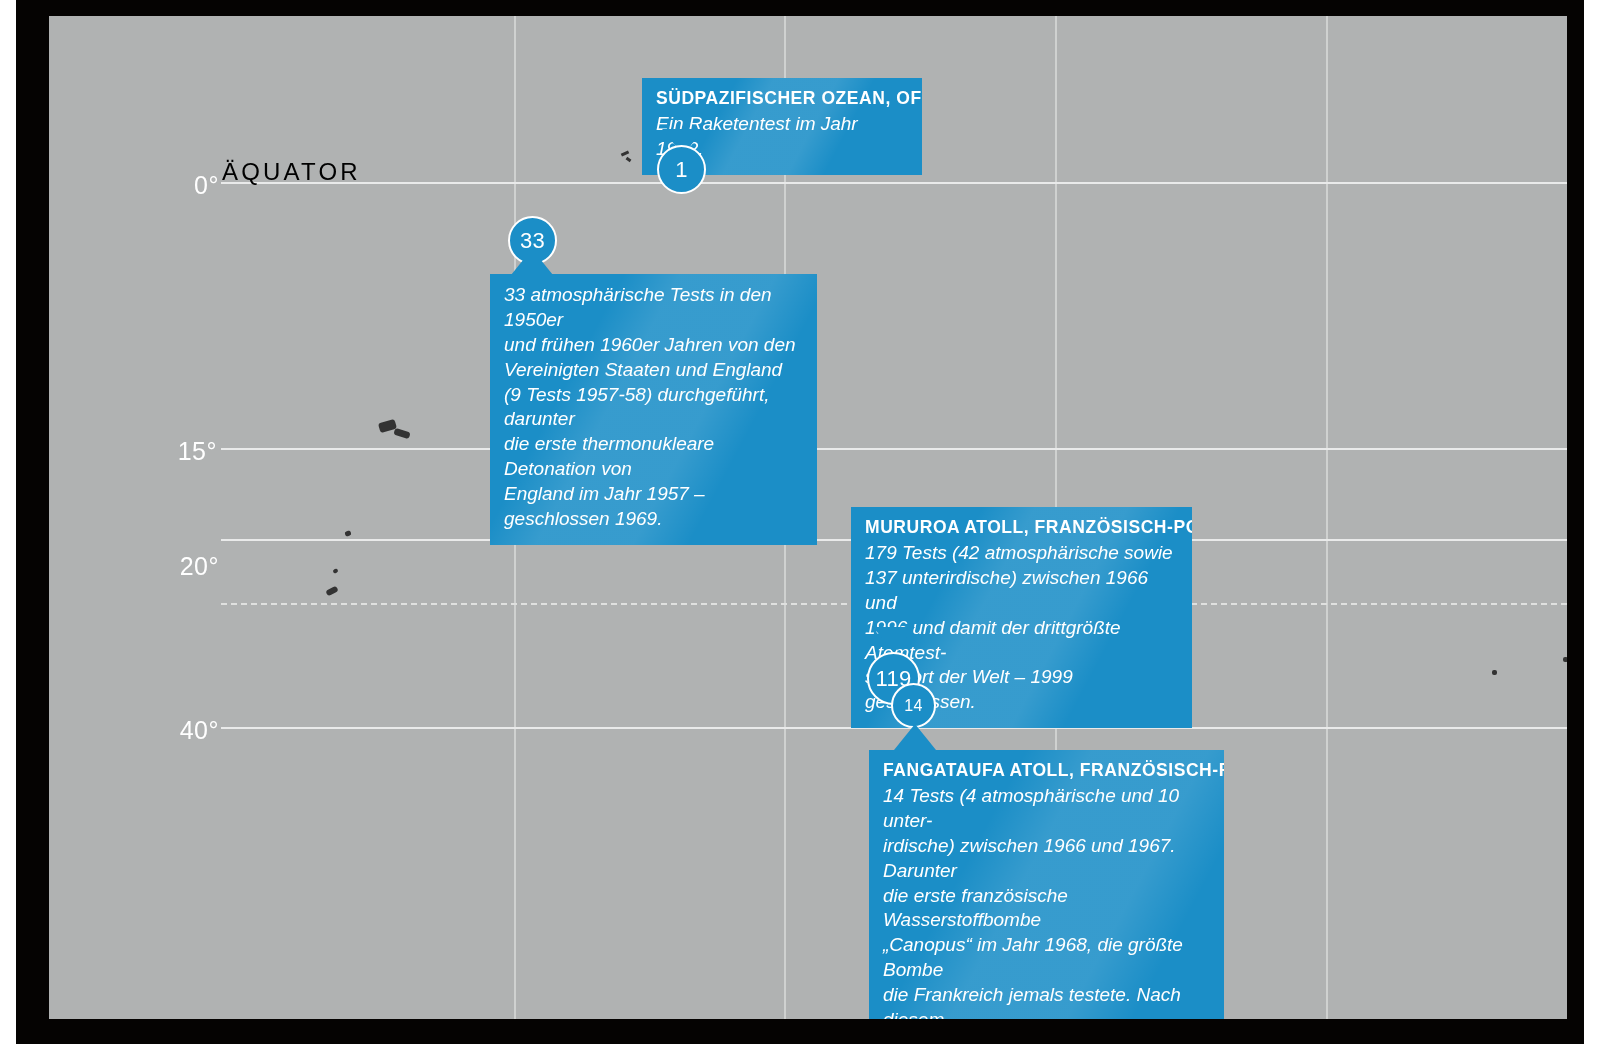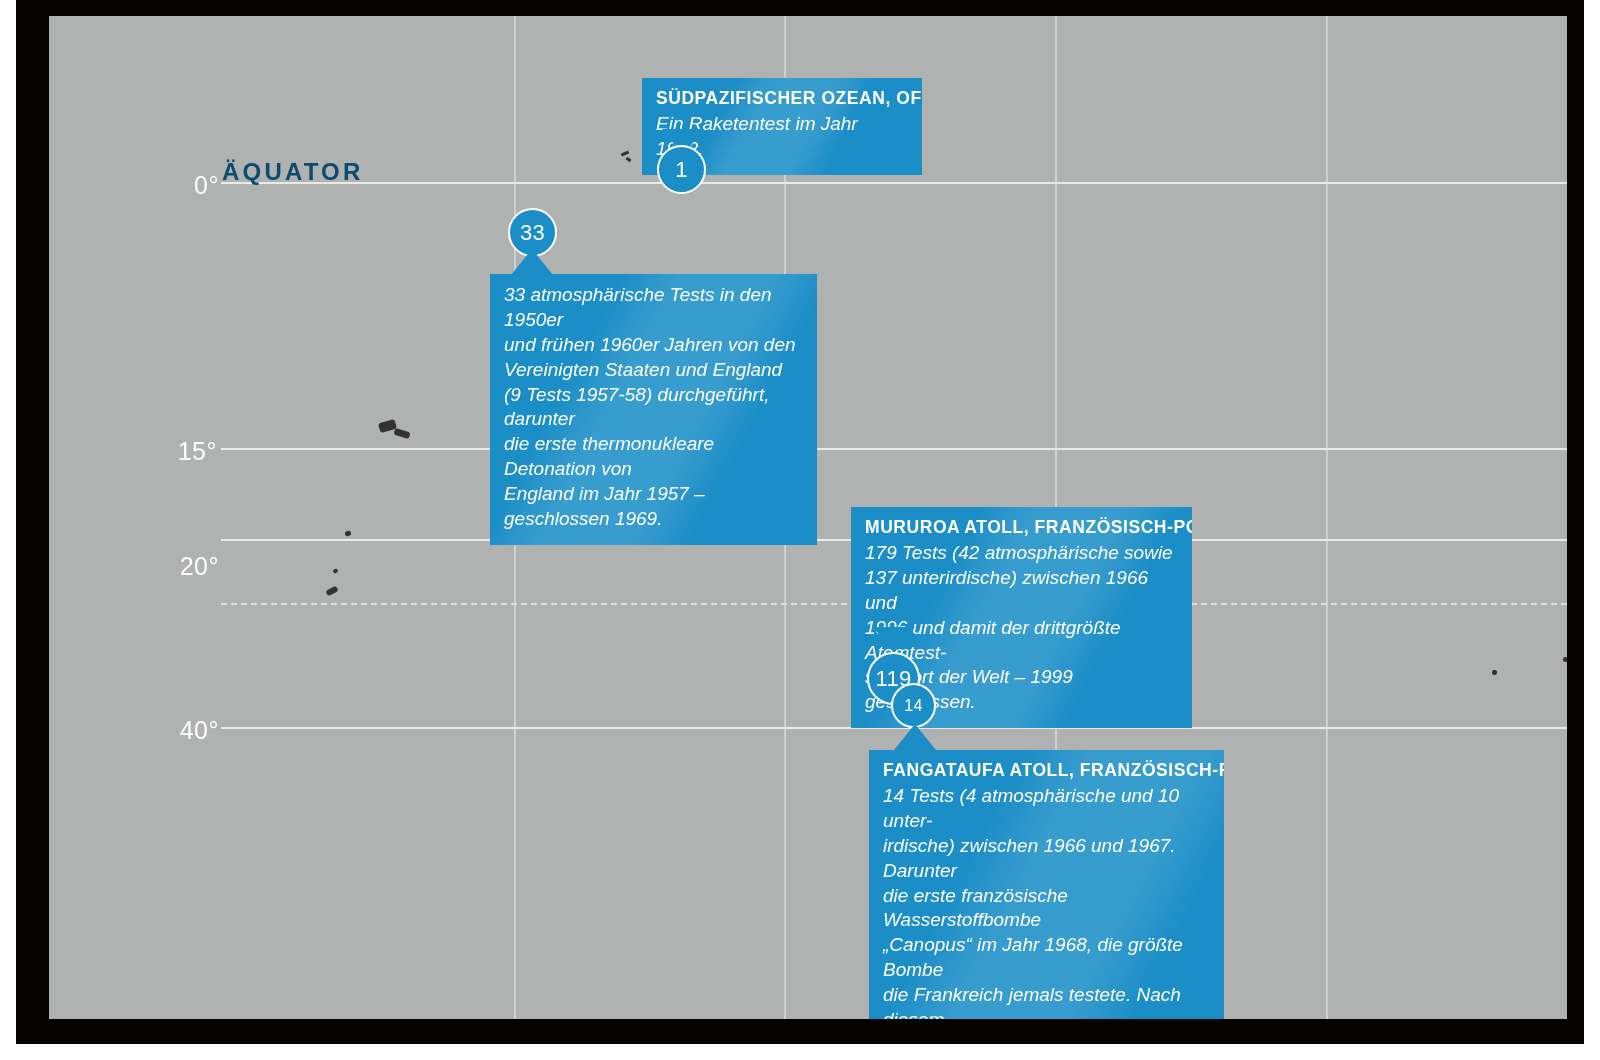--- a/index.html
+++ b/index.html
@@ -48,23 +48,23 @@
     font-weight:400;
     letter-spacing:0.5px;
     text-align:right;
     width:90px;
     white-space:nowrap;
   }
 
   
   .line-caption{
     position:absolute;
-    color:#0c4a6e;
+    color:#000000;
     font-size:24px;
-    font-weight:700;
+    font-weight:400;
     letter-spacing:3.2px;
     white-space:nowrap;
   }
 
   
   .island{ position:absolute; background:#333333; }
 
   
   .callout{
     position:absolute;
@@ -166,21 +166,21 @@
     <div class="callout" style="left:593px; top:62px; width:280px;">
       <div class="sheen"></div>
       <div class="inner">
         <div class="title">SÜDPAZIFISCHER OZEAN, OFFENE SEE</div>
         <div class="body">Ein Raketentest im Jahr 1962.</div>
       </div>
     </div>
     <div class="tail tail-down" style="left:613px; top:113px;"></div>
     <div class="marker" style="left:608px; top:129px; width:49px; height:49px;">1</div>
 
-    <div class="marker" style="left:459px; top:192px; width:49px; height:49px;text-align:right;">33</div>
+    <div class="marker" style="left:459px; top:200px; width:49px; height:49px;text-align:right;">33</div>
     <div class="tail tail-up" style="left:462px; top:233px;"></div>
     <div class="callout" style="left:441px; top:258px; width:327px;">
       <div class="sheen"></div>
       <div class="inner">
         <div class="body">33 atmosphärische Tests in den 1950er
 und frühen 1960er Jahren von den
 Vereinigten Staaten und England
 (9 Tests 1957-58) durchgeführt, darunter
 die erste thermonukleare Detonation von
 England im Jahr 1957 – geschlossen 1969.</div>

